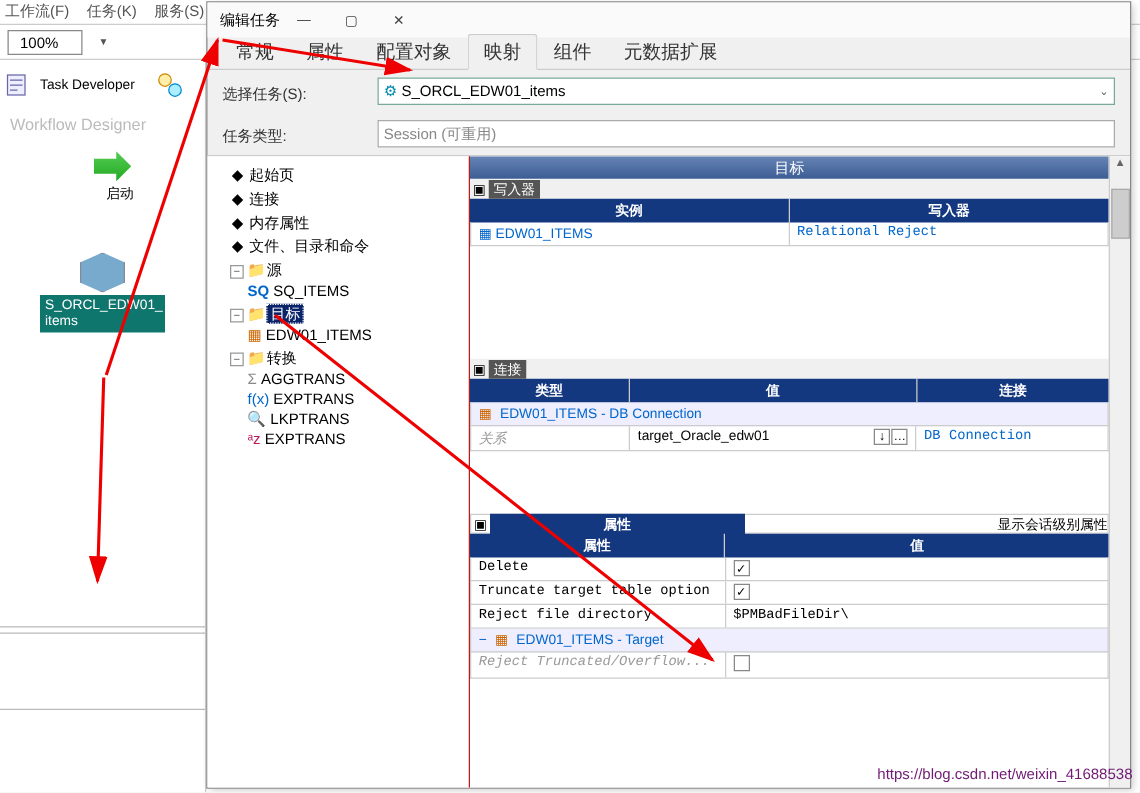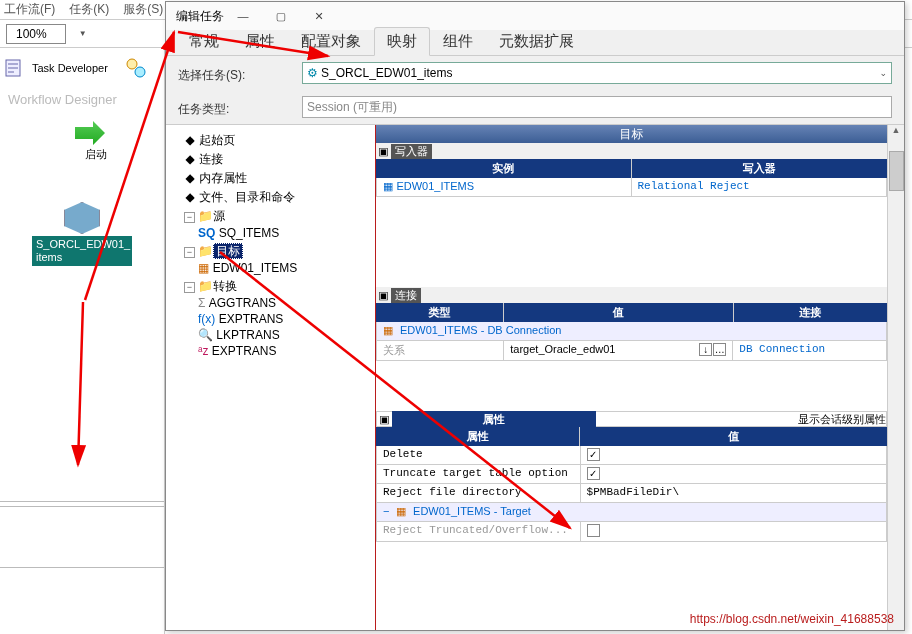--- a/index.html
+++ b/index.html
@@ -45,27 +45,27 @@
   .tree .exp { display:inline-block; width:11px; height:11px; border:1px solid #999; line-height:9px; font-size:9px; text-align:center; margin-right:3px; color:#555; }
   .right-pane { flex:1; background:#fff; overflow:hidden; display:flex; flex-direction:column; position:relative; }
   .section-header { background:linear-gradient(#6683b5,#3c5e95); color:#fff; font-size:12px; text-align:center; height:18px; line-height:18px; position:relative; }
   .tbl-row { display:flex; border:1px solid #ccc; border-top:none; }
   .tbl-head { display:flex; background:#14387f; color:#fff; font-size:12px; font-weight:bold; }
   .cell { border-right:1px solid #ccc; padding:2px 6px; font-size:11px; min-height:18px; }
   .cell:last-child { border-right:none; }
   .w-half { width:50%;font-family:Liberation Mono, monospace; }
   .mono { font-family: "Courier New", monospace; font-size:11px; }
   .link-blue { color:#0066cc; }
-  .gray { color:#999; }
+  .gray { color:#999;font-style:italic; }
   .chk { width:13px; height:13px; border:1px solid #888; display:inline-flex; align-items:center; justify-content:center; font-size:10px; color:#000; background:#fff; }
   .scroll-right { position:absolute; right:0; top:0; bottom:0; width:17px; background:#f0f0f0; border-left:1px solid #ccc; }
   .scroll-thumb { width:15px; margin:16px auto; height:40px; background:#cdcdcd; border:1px solid #aaa; }
   .section-title-bar { display:flex; align-items:center; background:#f0f0f0; height:16px; font-size:11px; }
   .section-pin { width:15px; text-align:center; }
-  .watermark { position:absolute; bottom:8px; right:18px; color:#b91c1c; font-size:12px; pointer-events:none; }
+  .watermark { position:absolute; bottom:8px; right:6px; color:#701a75; font-size:12px; pointer-events:none; }
   .arrows-svg { position:absolute; top:0; left:0; pointer-events:none; z-index:100; }
 </style>
 </head>
 <body>
 
 <div class="main-window">
   <div class="app-menu">
     <span>工作流(F)</span>
     <span>任务(K)</span>
     <span>服务(S)</span>

